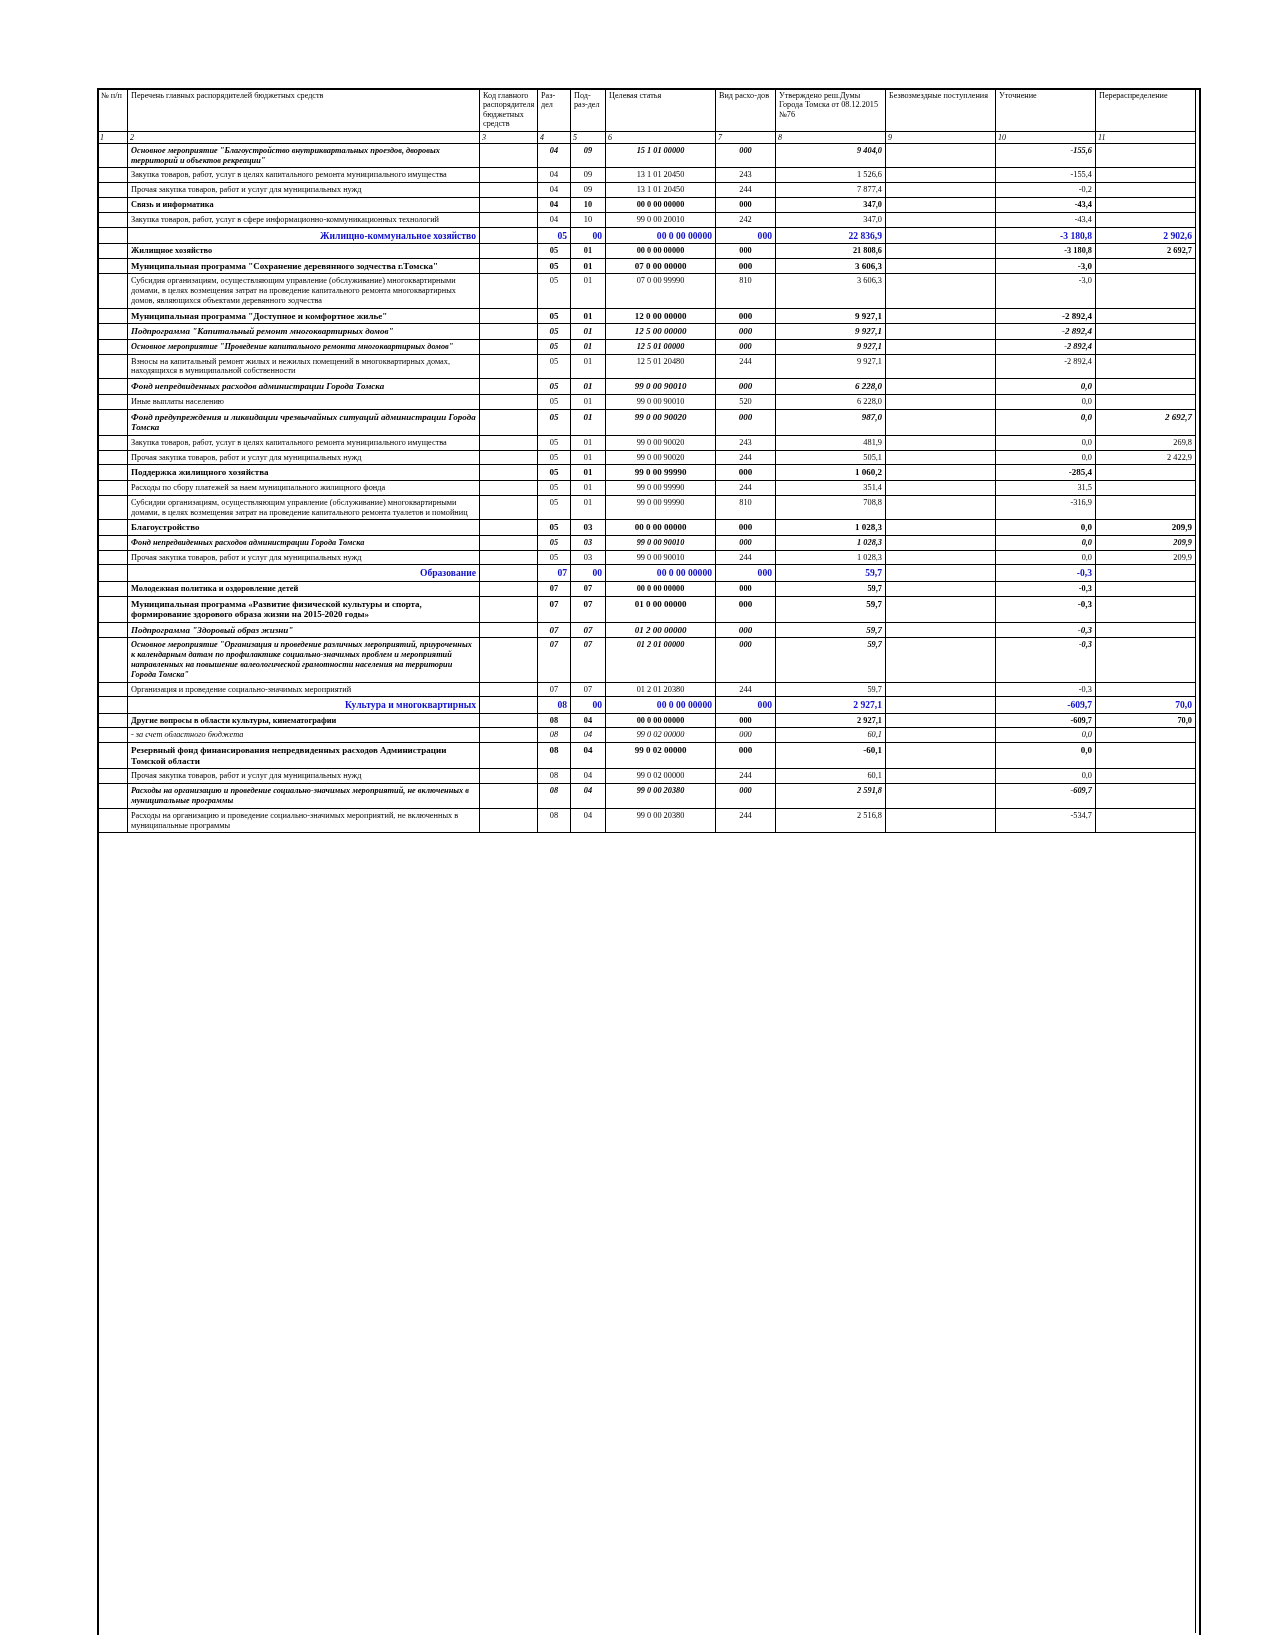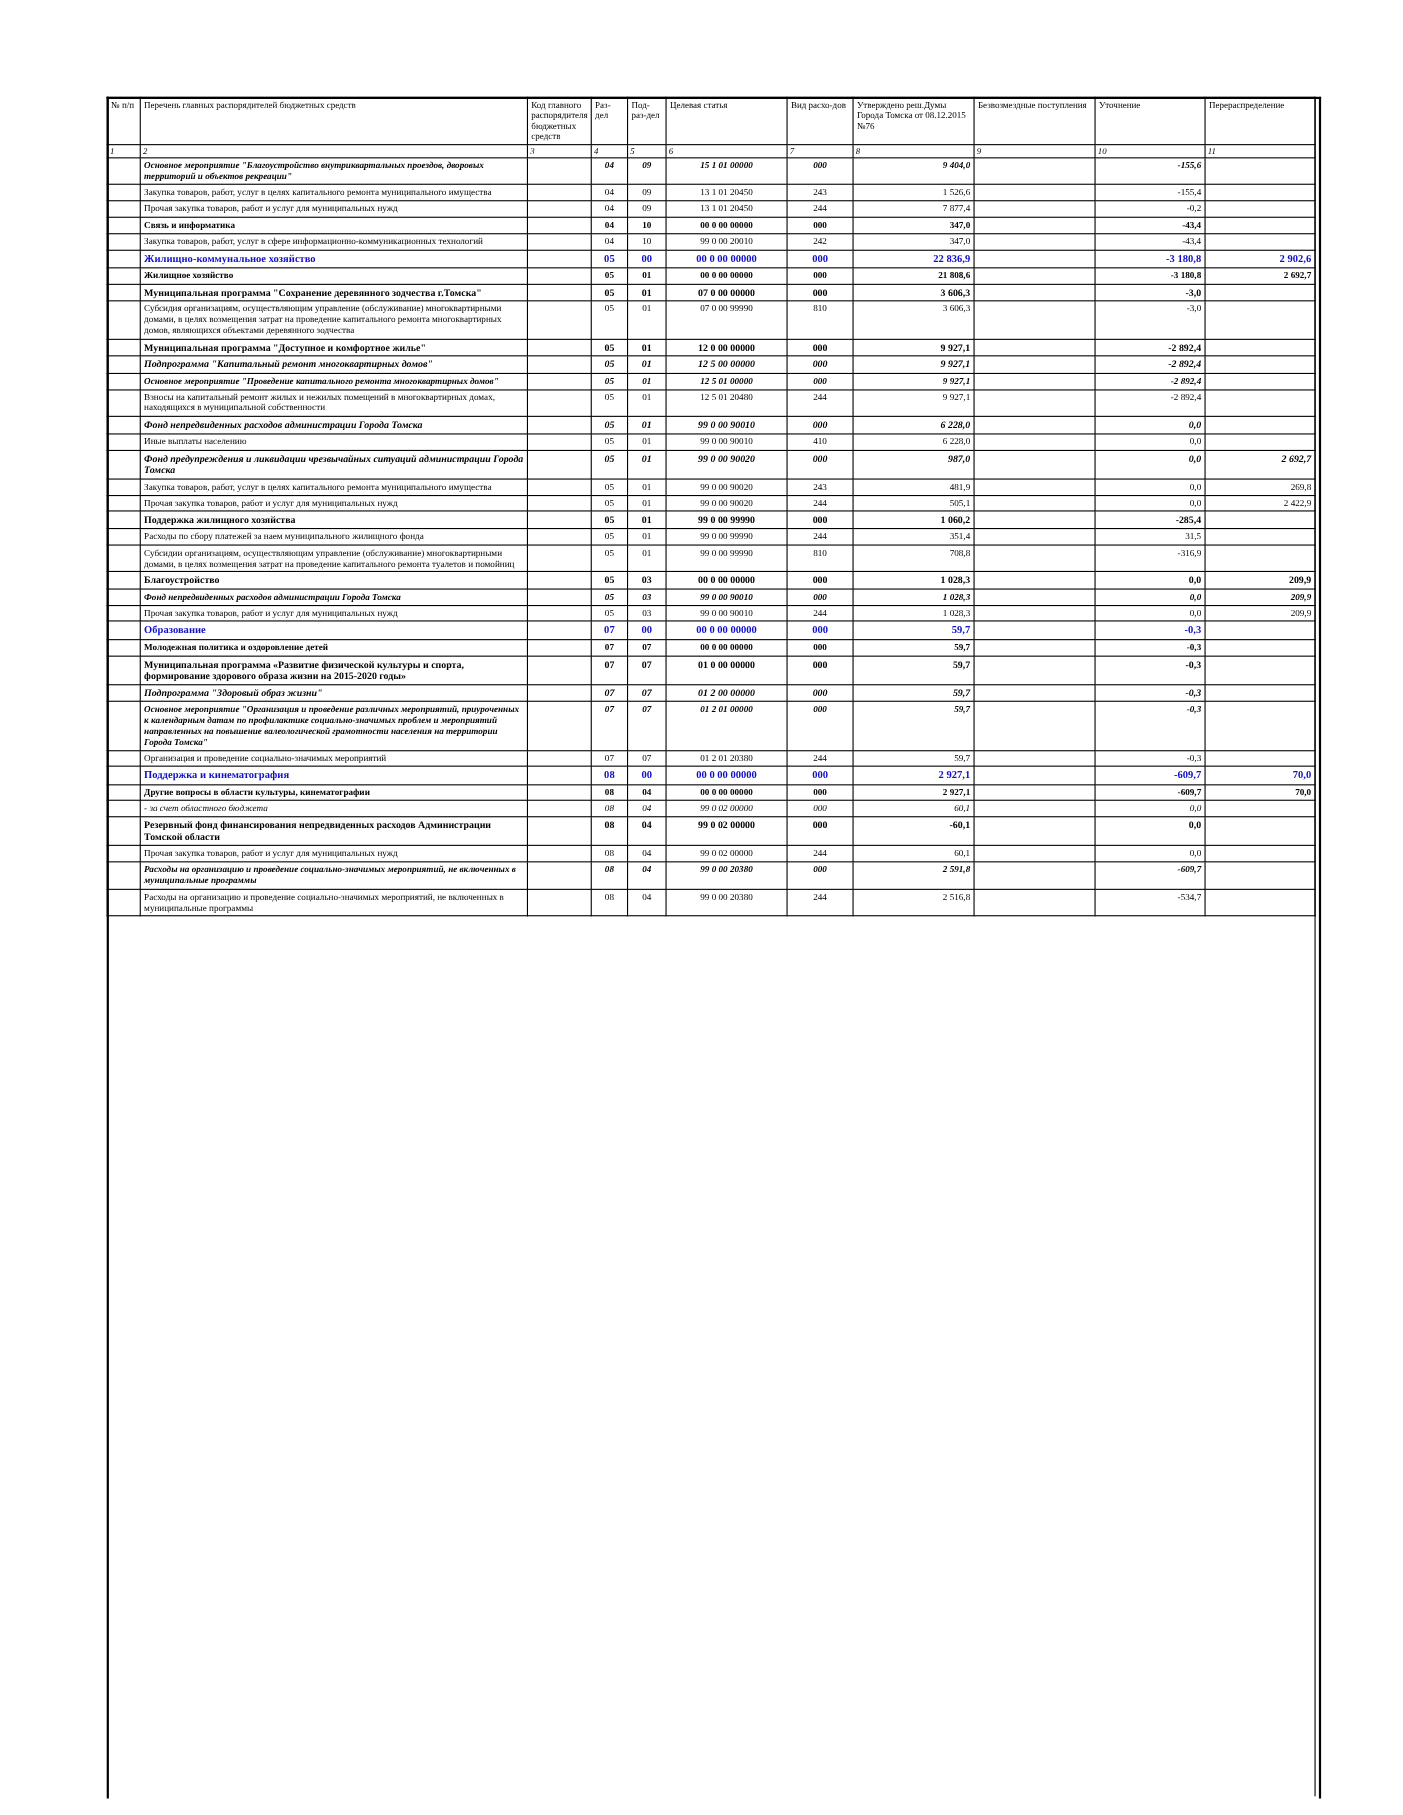--- a/index.html
+++ b/index.html
@@ -63,21 +63,21 @@
     padding: 1px 2px;
   }
   
   .c-name { text-align: left; }
   .c-center { text-align: center; }
   .c-right { text-align: right; }
 
   .bold { font-weight: bold; }
   .ital { font-style: italic; font-family: Liberation Serif, serif; }
   .bi { font-weight: bold; font-style: italic; }
-  .blue { color: #1010c8; }
+  .blue { color: #1010c8; text-align: right; }
   .indent1 { padding-left: 9px; }
   .indent2 { padding-left: 18px; margin-top: 36px; }
   .big { font-size: 9.6px; }
   .med { font-size: 9px; }
 
   
   .outer-frame {
     position: absolute;
     left: 97px;
     top: 88px;
@@ -327,21 +327,21 @@
           <td class="c-right bi med">0,0</td>
           <td class="c-right bi med"></td>
         </tr>
         <tr>
           <td class="c-center"></td>
           <td class="c-name  indent2">Иные выплаты населению</td>
           <td class="c-center "></td>
           <td class="c-center ">05</td>
           <td class="c-center ">01</td>
           <td class="c-center ">99 0 00 90010</td>
-          <td class="c-center ">410</td>
+          <td class="c-center ">520</td>
           <td class="c-right ">6 228,0</td>
           <td class="c-right "></td>
           <td class="c-right ">0,0</td>
           <td class="c-right "></td>
         </tr>
         <tr>
           <td class="c-center"></td>
           <td class="c-name bi med indent1">Фонд предупреждения и ликвидации чрезвычайных ситуаций администрации Города Томска</td>
           <td class="c-center bi med"></td>
           <td class="c-center bi med">05</td>
@@ -530,21 +530,21 @@
           <td class="c-center ">07</td>
           <td class="c-center ">01 2 01 20380</td>
           <td class="c-center ">244</td>
           <td class="c-right ">59,7</td>
           <td class="c-right "></td>
           <td class="c-right ">-0,3</td>
           <td class="c-right "></td>
         </tr>
         <tr>
           <td class="c-center"></td>
-          <td class="c-name bold big blue indent1">Поддержка и кинематография</td>
+          <td class="c-name bold big blue indent1">Культура и многоквартирных</td>
           <td class="c-center bold big blue"></td>
           <td class="c-center bold big blue">08</td>
           <td class="c-center bold big blue">00</td>
           <td class="c-center bold big blue">00 0 00 00000</td>
           <td class="c-center bold big blue">000</td>
           <td class="c-right bold big blue">2 927,1</td>
           <td class="c-right bold big blue"></td>
           <td class="c-right bold big blue">-609,7</td>
           <td class="c-right bold big blue">70,0</td>
         </tr>

